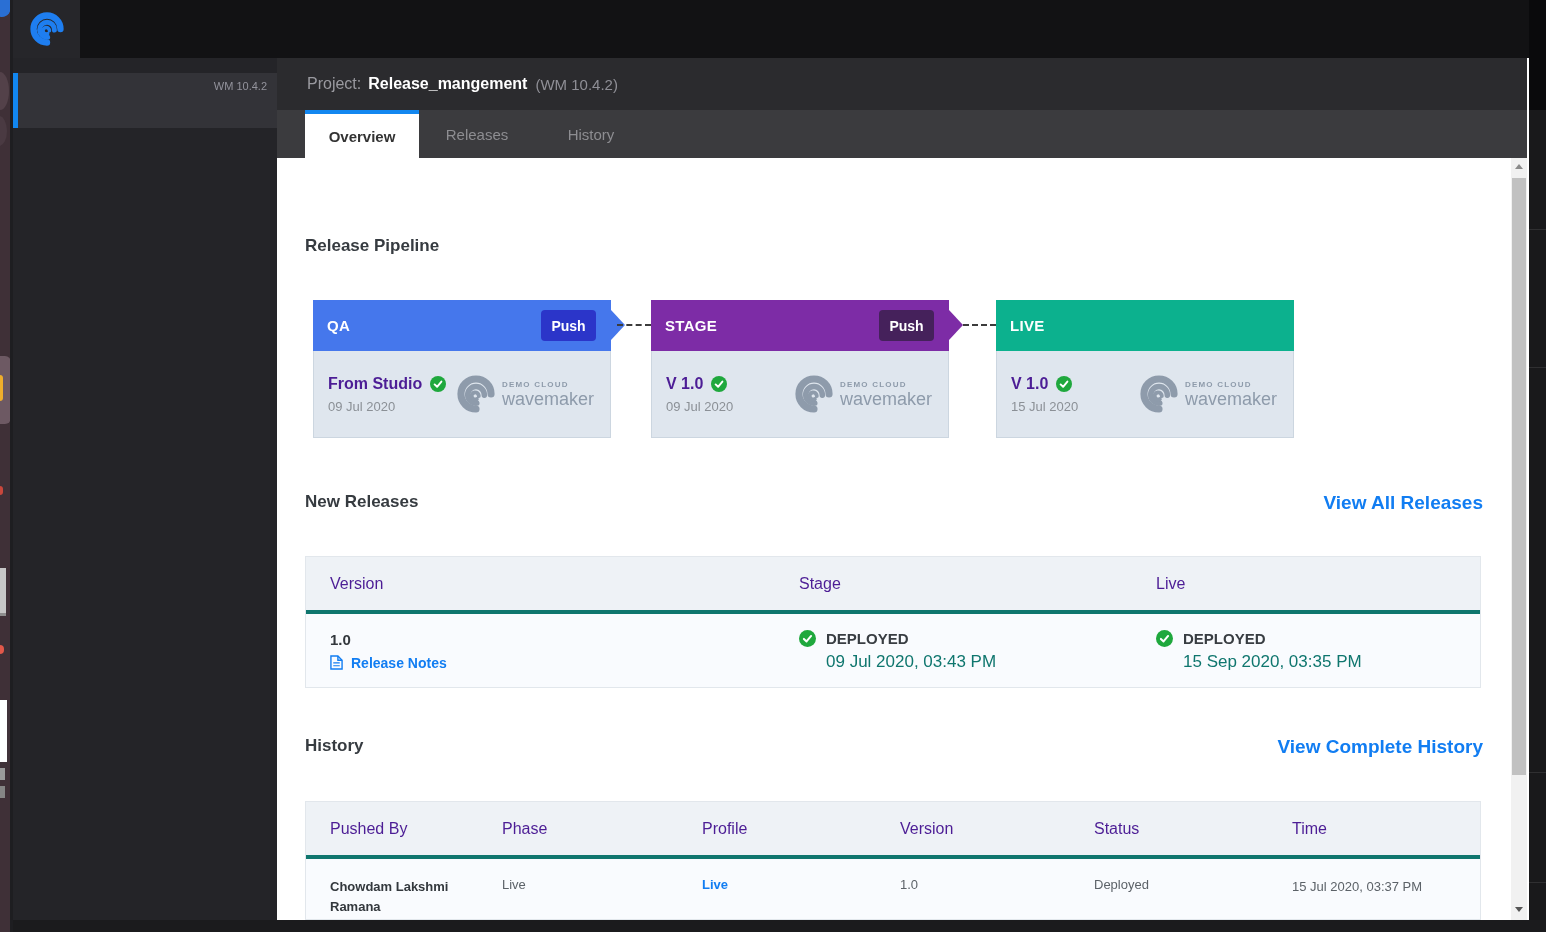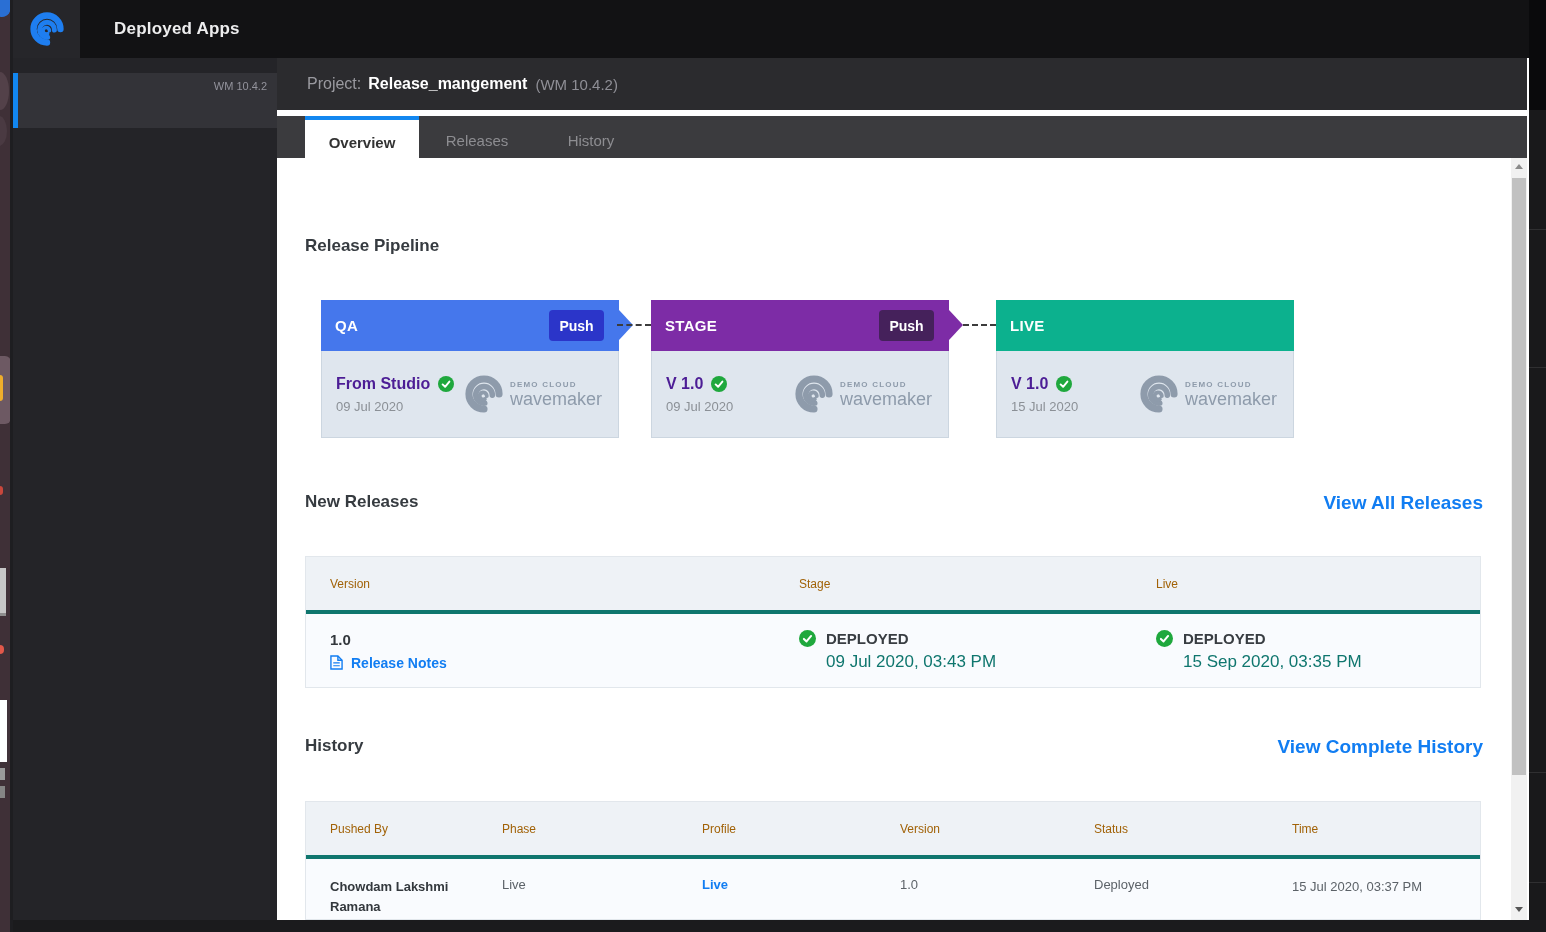--- a/index.html
+++ b/index.html
@@ -34,54 +34,54 @@
   .sidebar-item { position:relative; height:55px; background:#333338; border-left:5px solid #1a7bf2; cursor:pointer; }
   .sidebar-item-name { position:absolute; left:24px; top:0; height:55px; display:flex; align-items:center; padding-top:8px; color:#fff; font-size:15px; font-weight:700; }
   .sidebar-item-ver { position:absolute; right:10px; top:7px; color:#93939c; font-size:11px; }
 
   
   .project-header { position:absolute; left:277px; top:58px; width:1250px; height:52px; background:#2b2b2e; display:flex; align-items:center; padding-left:30px; font-size:16px; }
   .ph-label { color:#9a9aa0; margin-right:7px; }
   .ph-name { color:#fff; font-weight:700; }
   .ph-ver { color:#8f8f96; margin-left:8px; font-size:15px; }
 
-  .tabstrip { position:absolute; left:277px; top:116px; width:1250px; height:48px; background:#3b3b3e; }
+  .tabstrip { position:absolute; left:277px; top:110px; width:1250px; height:48px; background:#3b3b3e; }
   .tab { position:absolute; top:0; height:48px; display:flex; align-items:center; justify-content:center; font-size:15px; color:#8d8d91; cursor:pointer; }
   .tab.active { background:#fff; color:#333; font-weight:700; border-top:4px solid #1287f0; }
   .tab-overview { left:28px; width:114px; }
   .tab-releases { left:142px; width:116px; }
   .tab-history { left:258px; width:112px; }
 
   
   .content { position:absolute; left:277px; top:158px; width:1234px; height:762px; background:#fff; overflow:hidden; }
   .section-heading { position:absolute; left:28px; font-size:17px; font-weight:700; color:#363b40; }
   .section-link { position:absolute; right:28px; font-size:19px; font-weight:700; color:#117df2; cursor:pointer; text-decoration:none; }
 
   
   .card { position:absolute; top:142px; width:298px; height:138px; }
-  .card-qa { left:44px; } .card-stage { left:374px; } .card-live { left:719px; }
+  .card-qa { left:36px; } .card-stage { left:374px; } .card-live { left:719px; }
   .card-header { position:relative; height:51px; display:flex; align-items:center; padding:0 14px; }
   .card-name { color:#fff; font-size:15px; font-weight:700; letter-spacing:.3px; }
   .push-btn { position:absolute; right:15px; top:10px; width:55px; height:31px; border:none; border-radius:4px; color:#fff; font-size:14px; font-weight:700; font-family:inherit; cursor:pointer; }
   .card-arrow { position:absolute; left:100%; top:10px; width:0; height:0; border-top:15px solid transparent; border-bottom:15px solid transparent; border-left:14px solid #000; }
   .card-body { height:87px; background:#dfe6ee; border:1px solid #ccd6e0; border-top:none; display:flex; align-items:center; justify-content:space-between; padding:0 16px 0 14px; }
   .cb-left .line1 { display:flex; align-items:center; gap:8px; font-size:16px; font-weight:700; color:#4c1d95; }
   .cb-left .line2 { margin-top:6px; font-size:13px; color:#8b9096; }
   .check { display:inline-flex; }
   .check svg { width:16px; height:16px; }
   .cloud-logo { display:flex; align-items:center; gap:7px; }
   .cloud-logo svg { width:38px; height:38px; }
   .cl-text .cl-top { font-size:8px; font-weight:700; letter-spacing:1.2px; }
   .cl-text .cl-bottom { font-size:18px; margin-top:1px; line-height:1; }
   .connector { position:absolute; top:166px; height:0; border-top:2px dashed #3c3c3c; }
   .connector-1 { left:340px; width:34px; } .connector-2 { left:686px; width:33px; }
 
   
   .tbl { position:absolute; left:28px; width:1176px; border:1px solid #e2e7ec; }
-  .tbl-head { display:flex; height:53px; align-items:center; background:#eef2f6; color:#a16207; font-size:12px; }
+  .tbl-head { display:flex; height:53px; align-items:center; background:#eef2f6; color:#4c1d95; font-size:16px; }
   .tbl-row { display:flex; background:#f9fbfe; border-top:4px solid #0f766e; }
   .cell { flex:none; }
   .tbl-new { top:398px; }
   .tbl-new .c1 { width:493px; padding-left:24px; }
   .tbl-new .c2 { width:357px; }
   .tbl-new .c3 { width:326px; }
   .tbl-new .tbl-row { height:77px; align-items:center; }
   .ver-main { font-size:15px; font-weight:700; color:#33383d; }
   .notes-link { display:flex; align-items:center; gap:8px; margin-top:7px; font-size:14px; font-weight:700; color:#117df2; cursor:pointer; text-decoration:none; }
   .notes-link svg { width:13px; height:15px; }
@@ -151,21 +151,20 @@
     <div class="frag frag-grey2"></div>
     <div class="edge"></div>
   </div>
 
   <div class="topbar">
     <div class="logo-tile">
       <svg style="color: rgb(30, 126, 240);">
           <use href="#i-wave"></use>
         </svg>
     </div>
-    <div class="app-title">Deployed Apps</div>
   </div>
 
   <div class="sidebar">
     <div class="sidebar-item" style="border-left-color: rgb(18, 135, 240); margin-top: 15px;">
       <span class="sidebar-item-ver">WM 10.4.2</span>
     </div>
   </div>
 
   <div class="project-header">
     <span class="ph-label">Project:</span>

